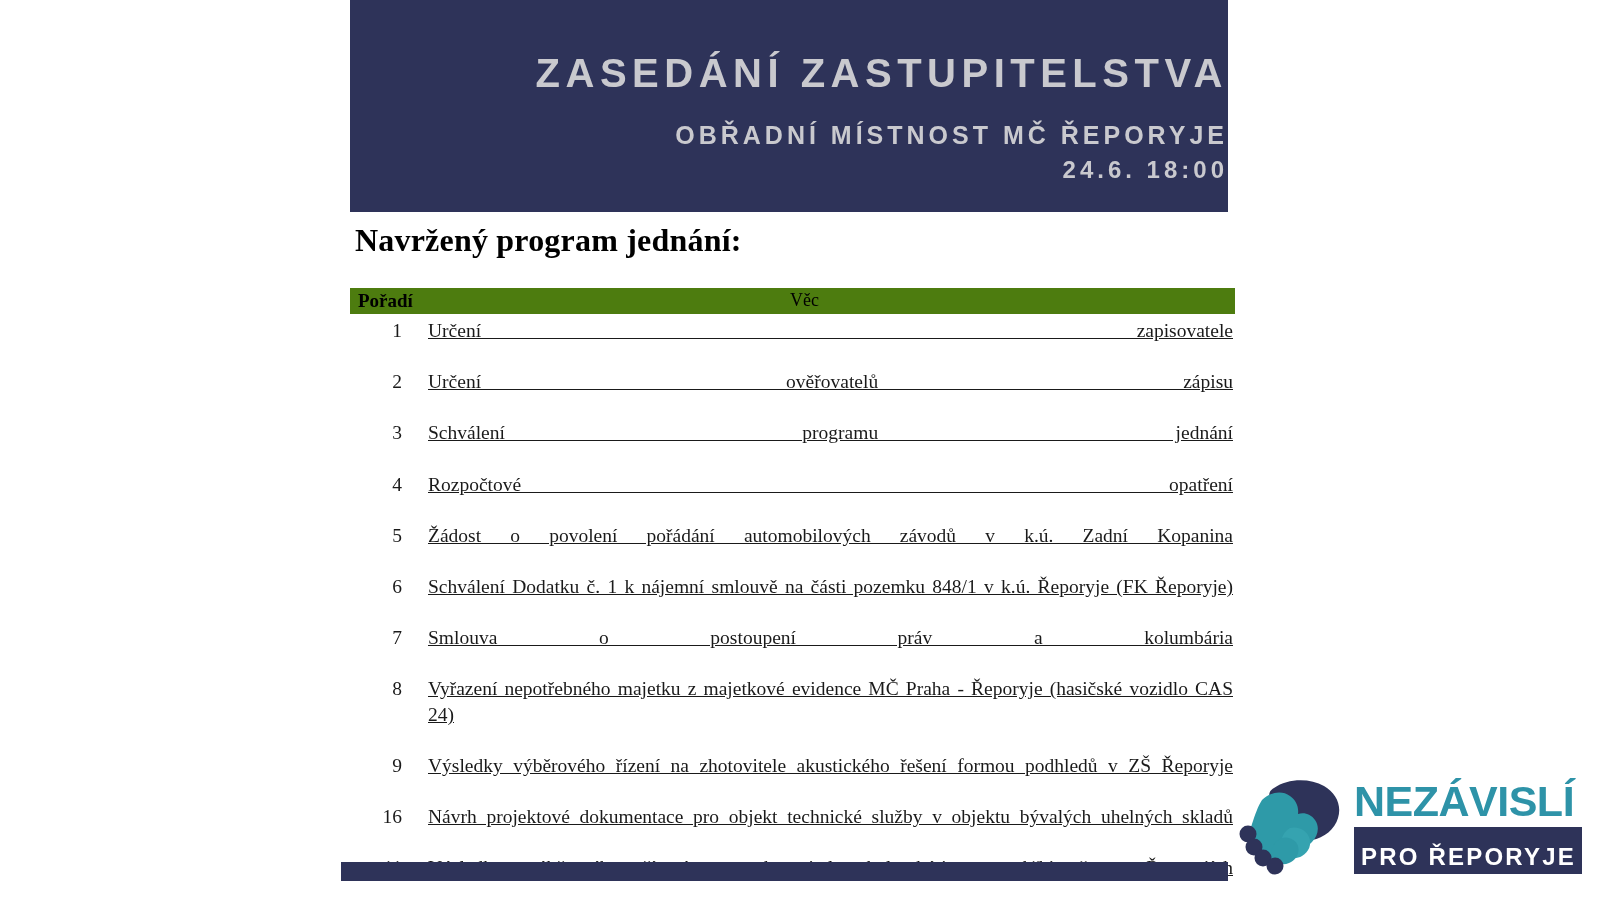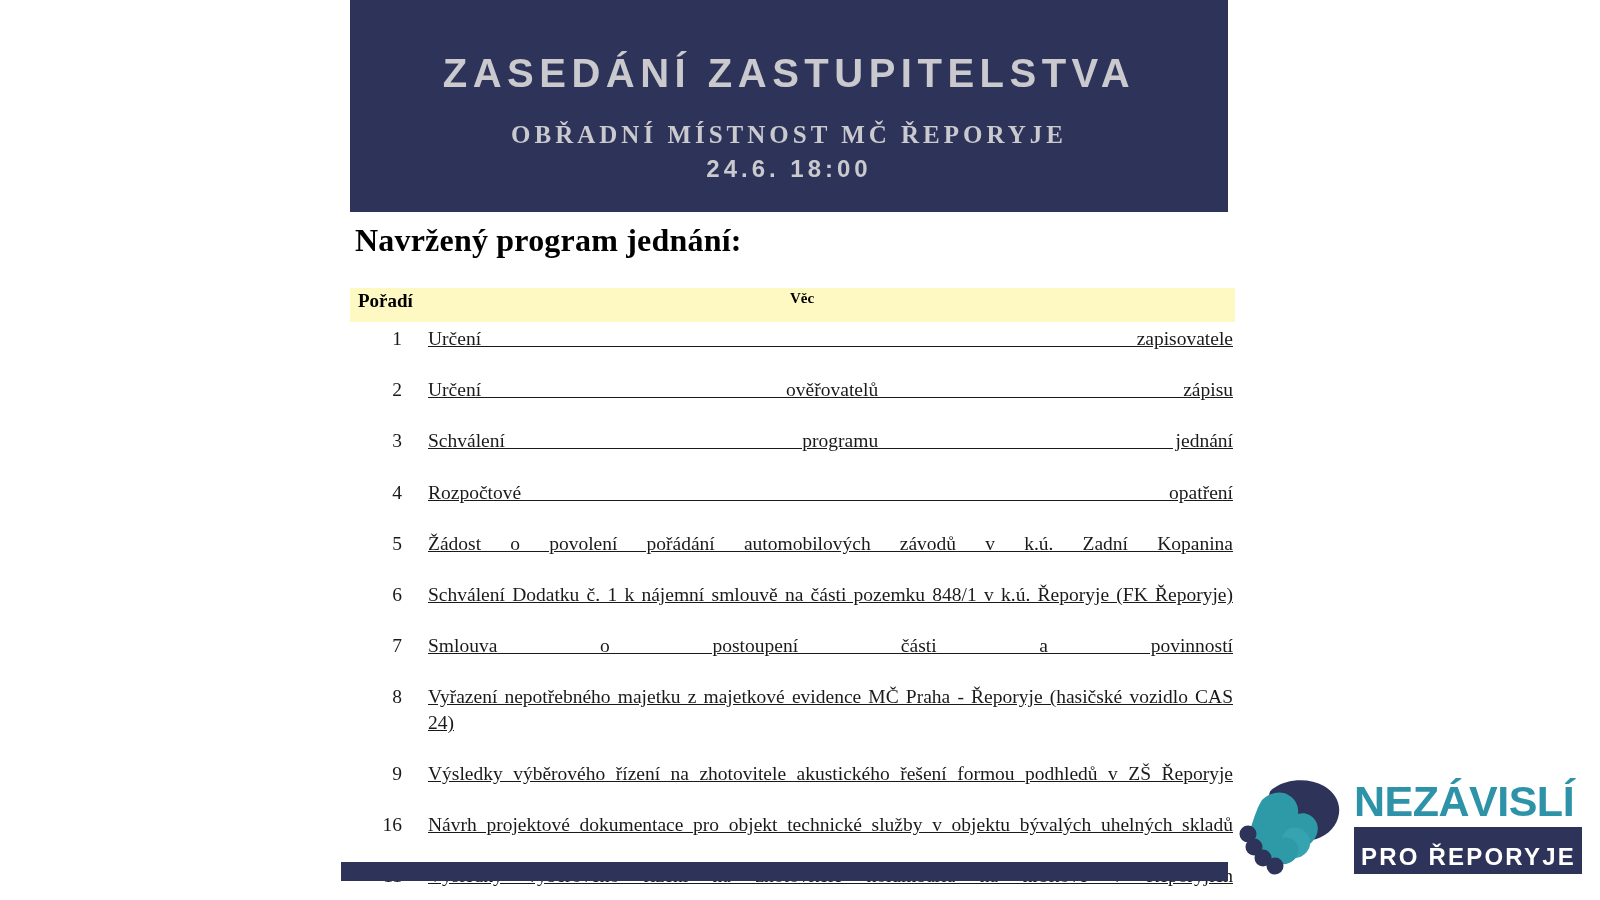--- a/index.html
+++ b/index.html
@@ -29,36 +29,36 @@
   .banner {
     position: absolute;
     left: 350px;
     top: 0;
     width: 878px;
     height: 212px;
     background: #2e3359;
     color: #c8c8cd;
     display: flex;
     flex-direction: column;
-    align-items: center;
+    align-items: flex-end;
     justify-content: center;
     box-sizing: border-box;
     padding-top: 22px;
   }
   .banner-title {
     font-family: "Liberation Sans", "DejaVu Sans", sans-serif;
     font-weight: bold;
     font-size: 40px;
     letter-spacing: 5.5px;
     line-height: 1.1;
     color: #c9c9ce;
     white-space: nowrap;
   }
   .banner-sub {
-    font-family: Liberation Serif, serif;
+    font-family: Liberation Sans, sans-serif;
     font-weight: bold;
     font-size: 25px;
     letter-spacing: 4px;
     margin-top: 26px;
     color: #c9c9ce;
     white-space: nowrap;
   }
   .banner-time {
     font-family: "Liberation Sans", "DejaVu Sans", sans-serif;
     font-weight: bold;
@@ -82,39 +82,39 @@
   }
 
   
   .agenda {
     position: absolute;
     left: 350px;
     top: 288px;
     width: 885px;
   }
   .agenda-head {
-    background: #fef9c3;
-    height: 34px;
+    background: #4d7c0f;
+    height: 26px;
     position: relative;
     width: 885px;
   }
   .agenda-head .col-order {
     position: absolute;
     left: 8px;
     top: 2px;
     font-weight: bold;
     font-size: 19px;
     color: #000;
   }
   .agenda-head .col-subject {
     position: absolute;
     left: 440px;
     top: 2px;
-    font-weight: bold;
-    font-size: 15px;
+    font-weight: normal;
+    font-size: 18px;
     color: #000;
   }
 
   .agenda-body {
     width: 885px;
     padding-top: 4px;
   }
   .agenda-row {
     display: flex;
     align-items: flex-start;
@@ -236,21 +236,21 @@
         <div class="agenda-row">
           <div class="num">5</div>
           <div class="subject">Žádost o povolení pořádání automobilových závodů v k.ú. Zadní Kopanina</div>
         </div>
         <div class="agenda-row">
           <div class="num">6</div>
           <div class="subject">Schválení Dodatku č. 1 k nájemní smlouvě na části pozemku 848/1 v k.ú. Řeporyje (FK Řeporyje)</div>
         </div>
         <div class="agenda-row">
           <div class="num">7</div>
-          <div class="subject">Smlouva o postoupení části a povinností</div>
+          <div class="subject">Smlouva o postoupení práv a kolumbária</div>
         </div>
         <div class="agenda-row">
           <div class="num">8</div>
           <div class="subject">Vyřazení nepotřebného majetku z majetkové evidence MČ Praha - Řeporyje (hasičské vozidlo CAS 24)</div>
         </div>
         <div class="agenda-row">
           <div class="num">9</div>
           <div class="subject">Výsledky výběrového řízení na zhotovitele akustického řešení formou podhledů v ZŠ Řeporyje</div>
         </div>
         <div class="agenda-row">

